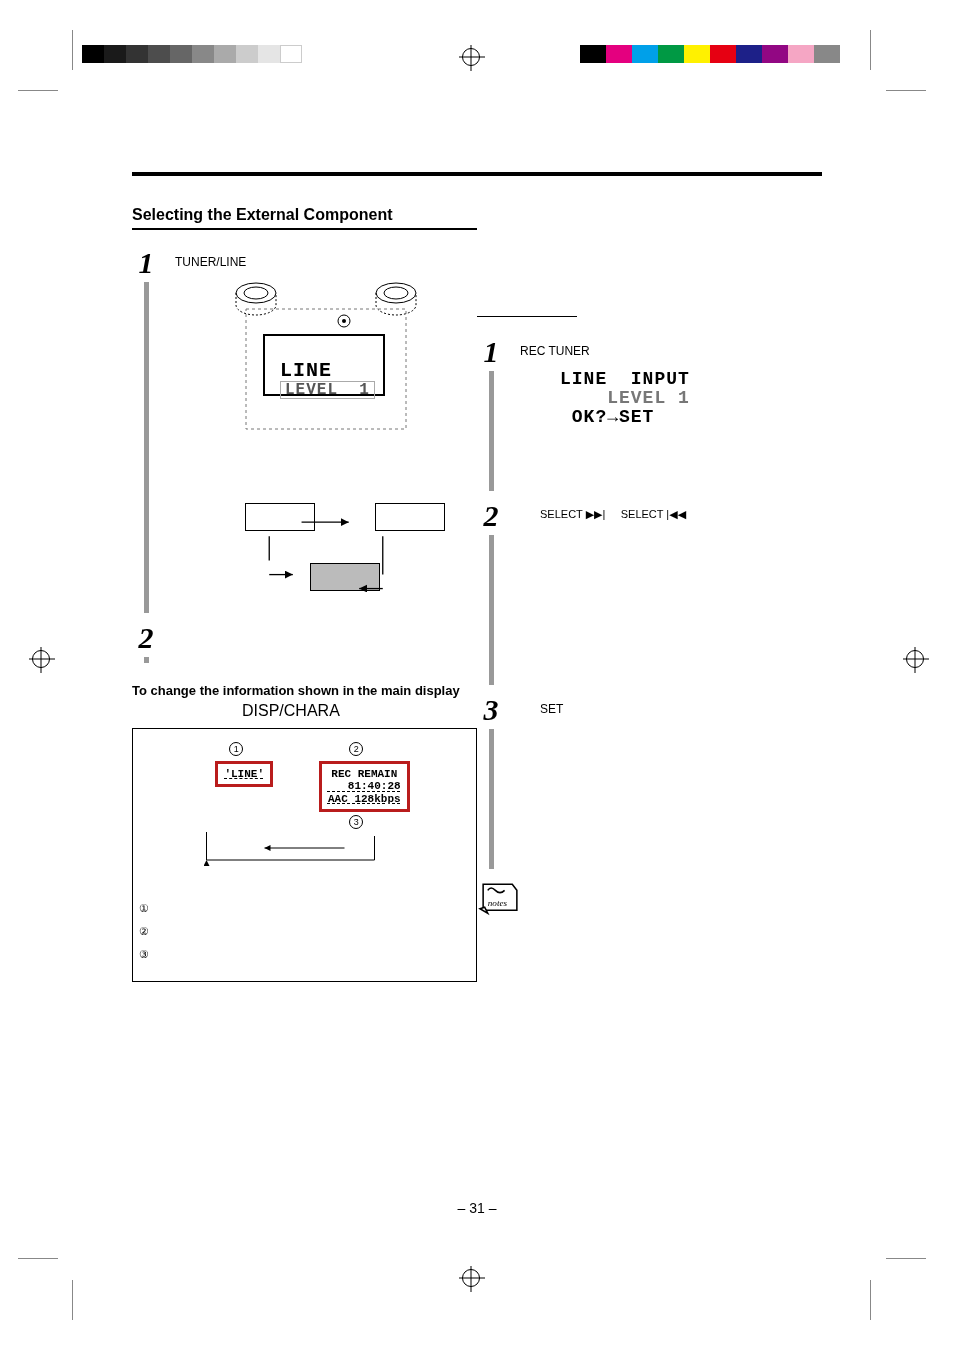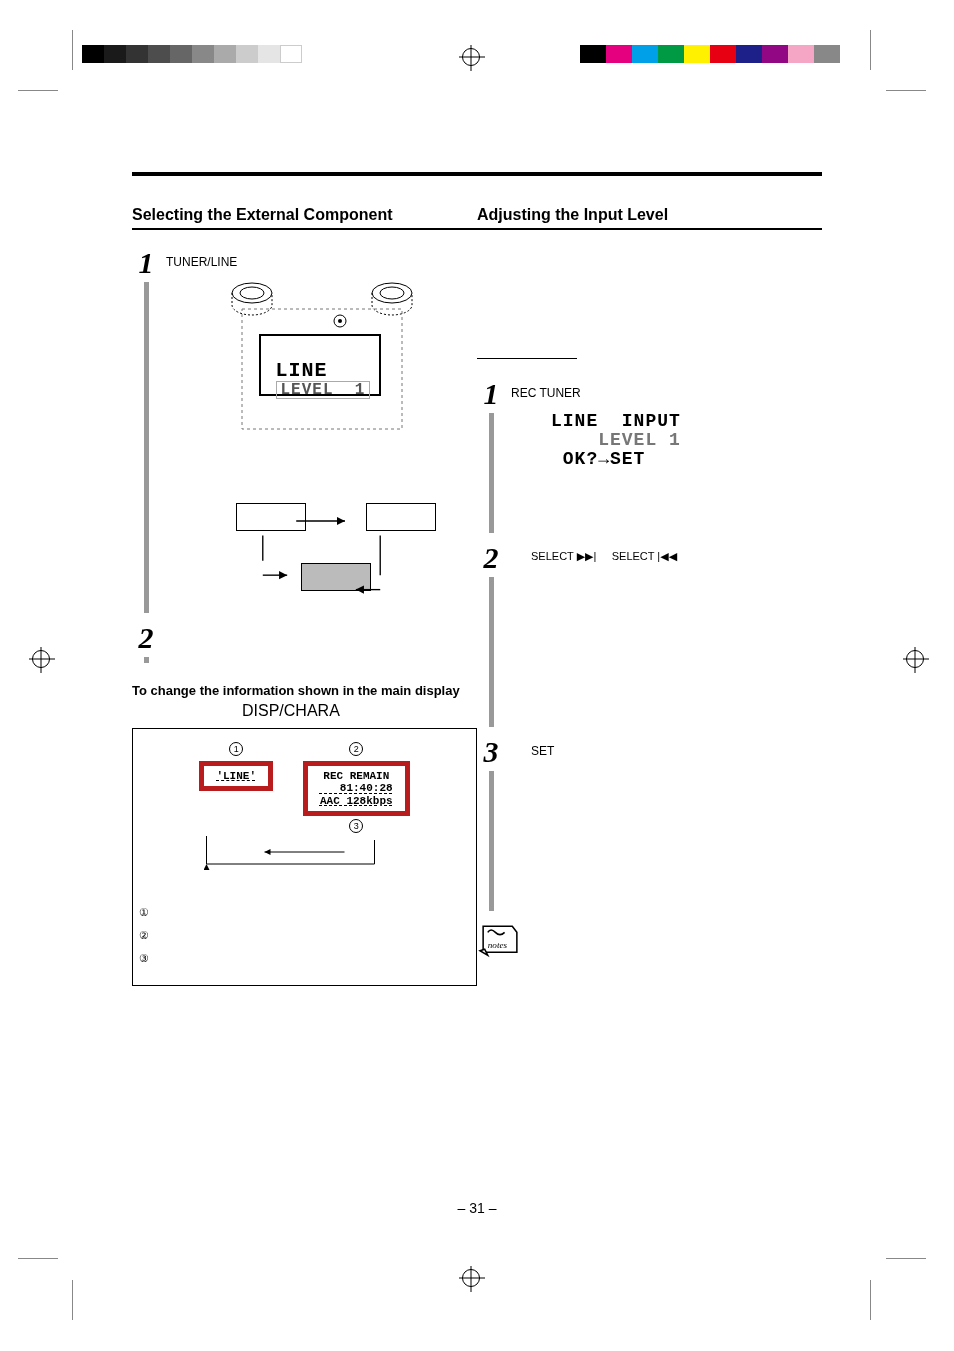--- a/index.html
+++ b/index.html
@@ -29,29 +29,29 @@
 
   .columns { display: flex; }
   .col { flex: 1; }
 
   .h-section { font-weight: bold; font-size: 16px; border-bottom: 2px solid #000; padding-bottom: 4px; margin-bottom: 18px; }
 
   .step { display:flex; margin-bottom: 10px; }
   .stepnum-wrap { width: 28px; display:flex; flex-direction:column; align-items:center; }
   .stepnum { font-family: Georgia, 'Times New Roman', serif; font-style: italic; font-weight: bold; font-size: 30px; color:#000; line-height:1; }
   .stepbar { width: 5px; flex:1; background:#999; margin-top:4px; }
-  .stepbody { flex:1; font-size: 12px; line-height:1.4; padding-left: 6px; }
+  .stepbody { flex:1; font-size: 12px; line-height:1.4; padding-left: 6px; margin-left: 9px; }
 
   .lcd { font-family: 'Courier New', monospace; font-weight: bold; font-size: 18px; letter-spacing: 1px; line-height: 1.05; white-space: pre; }
 
   .subhead { font-weight: bold; font-size: 13px; margin-top: 20px; }
 
   .diagram-box { border:1px solid #000; padding: 10px 6px; margin-top:8px; }
   .mini-lcd-row { display:flex; gap: 30px; align-items:flex-start; justify-content:center; }
-  .mini-lcd { border:5px solid #b91c1c; padding:4px 12px; font-family:'Courier New',monospace; font-size:11px; font-weight:bold; white-space:pre; line-height:1.1; position:relative; }
+  .mini-lcd { border:3px solid #b91c1c; padding:4px 6px; font-family:'Courier New',monospace; font-size:11px; font-weight:bold; white-space:pre; line-height:1.1; position:relative;margin-left:16px; }
   .mini-lcd .dashed { text-decoration: underline dashed; }
   .circ { display:inline-block; width:14px; height:14px; border:1px solid #000; border-radius:50%; font-size:9px; line-height:12px; text-align:center; vertical-align:middle; }
   .annot-list { margin-top: 18px; font-size: 11px; }
   .annot-list div { margin: 10px 0; }
 
   .flow-boxes { position:relative; height:110px; margin:14px 20px 0 20px; }
   .fbox { position:absolute; border:1px solid #000; width:70px; height:28px; background:#fff; }
   .fbox.b1 { left:50px; top:0; }
   .fbox.b2 { left:180px; top:0; }
   .fbox.b3 { left:115px; top:60px; background:#bbb; }
@@ -215,21 +215,20 @@
           </svg>
           <div class="annot-list">
             <div>①</div>
             <div>②</div>
             <div>③</div>
           </div>
         </div>
       </div>
 
       <div class="col">
-        <div class="h-section">Adjusting the Input Level</div>
 
         <div style="height:110px;"></div>
         <div class="sep"></div>
 
         <div class="step">
           <div class="stepnum-wrap">
             <div class="stepnum">1</div>
             <div class="stepbar" style="min-height:120px;"></div>
           </div>
           <div class="stepbody">

